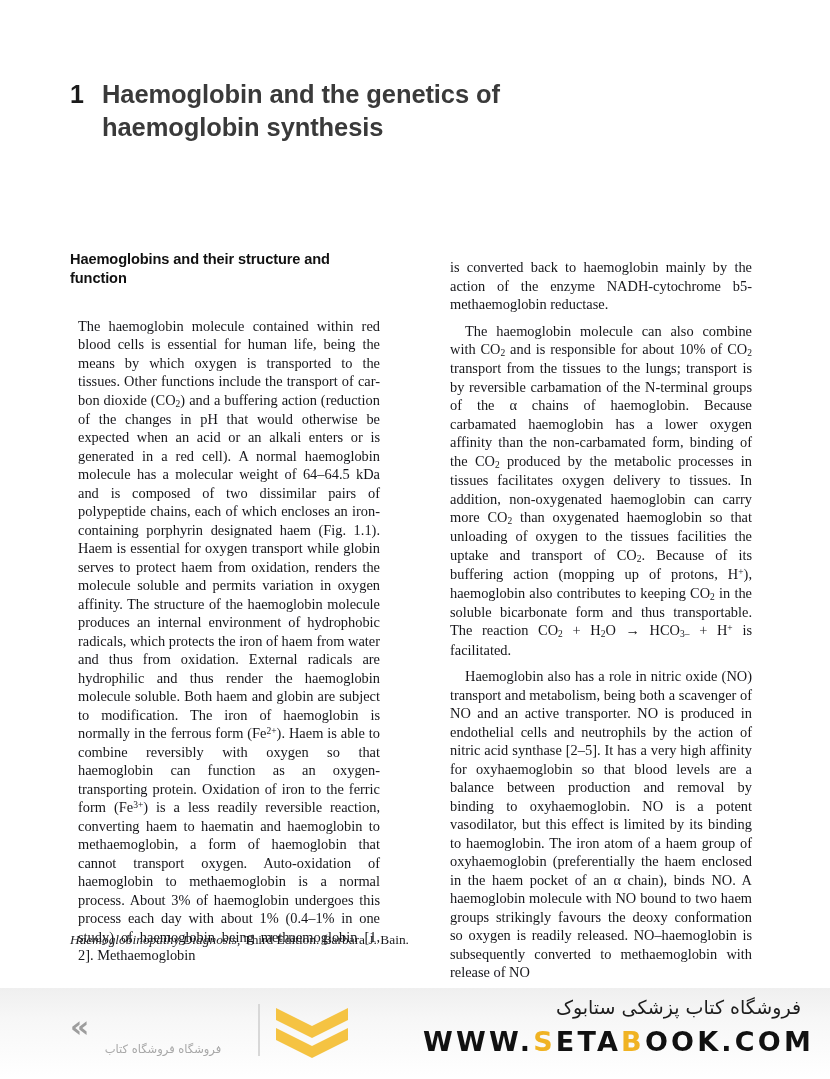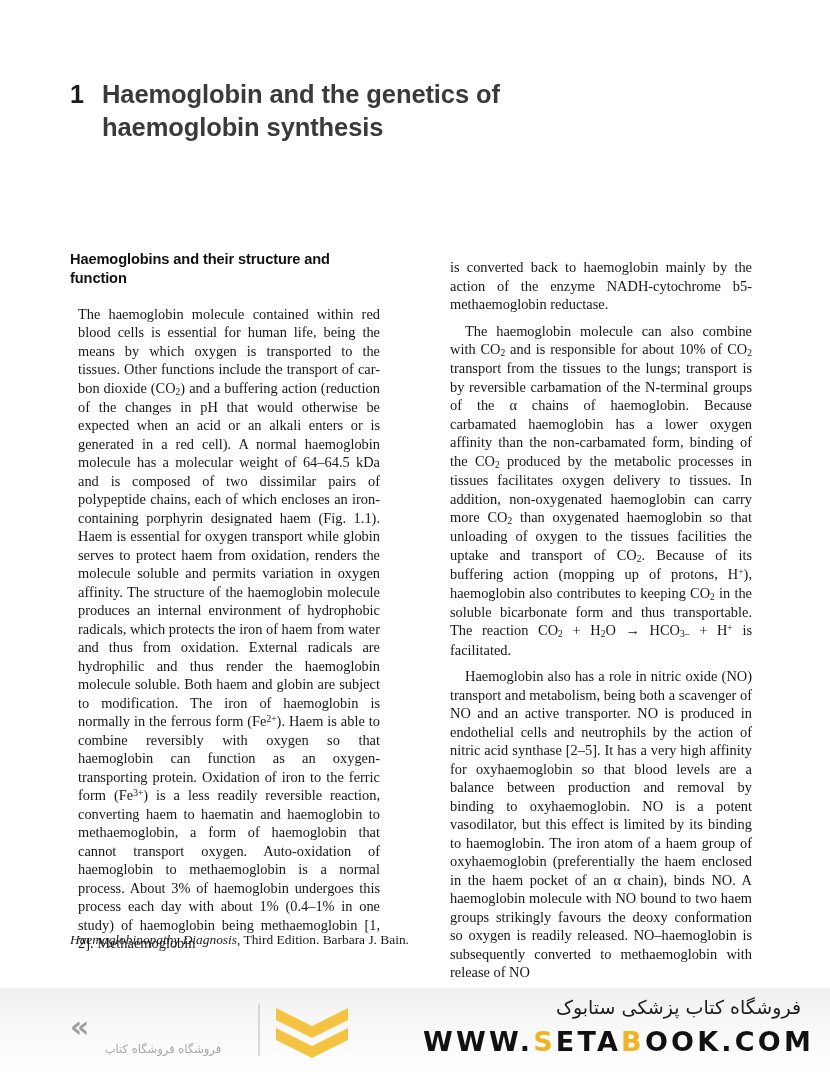--- a/index.html
+++ b/index.html
@@ -58,21 +58,21 @@
   .col {
     width: 318px;
   }
 
   .sect-head {
     font-family: "Liberation Sans", sans-serif;
     font-weight: bold;
     font-size: 14.6px;
     line-height: 1.32;
     color: #111;
-    margin: 0 0 16px 0;
+    margin: 0 0 28px 0;
     letter-spacing: -0.1px;
   }
 
   p.body {
     margin: 8px;
     font-size: 14.4px;
     line-height: 1.285;
     text-align: justify;
     text-justify: inter-word;
     color: #16161a;

